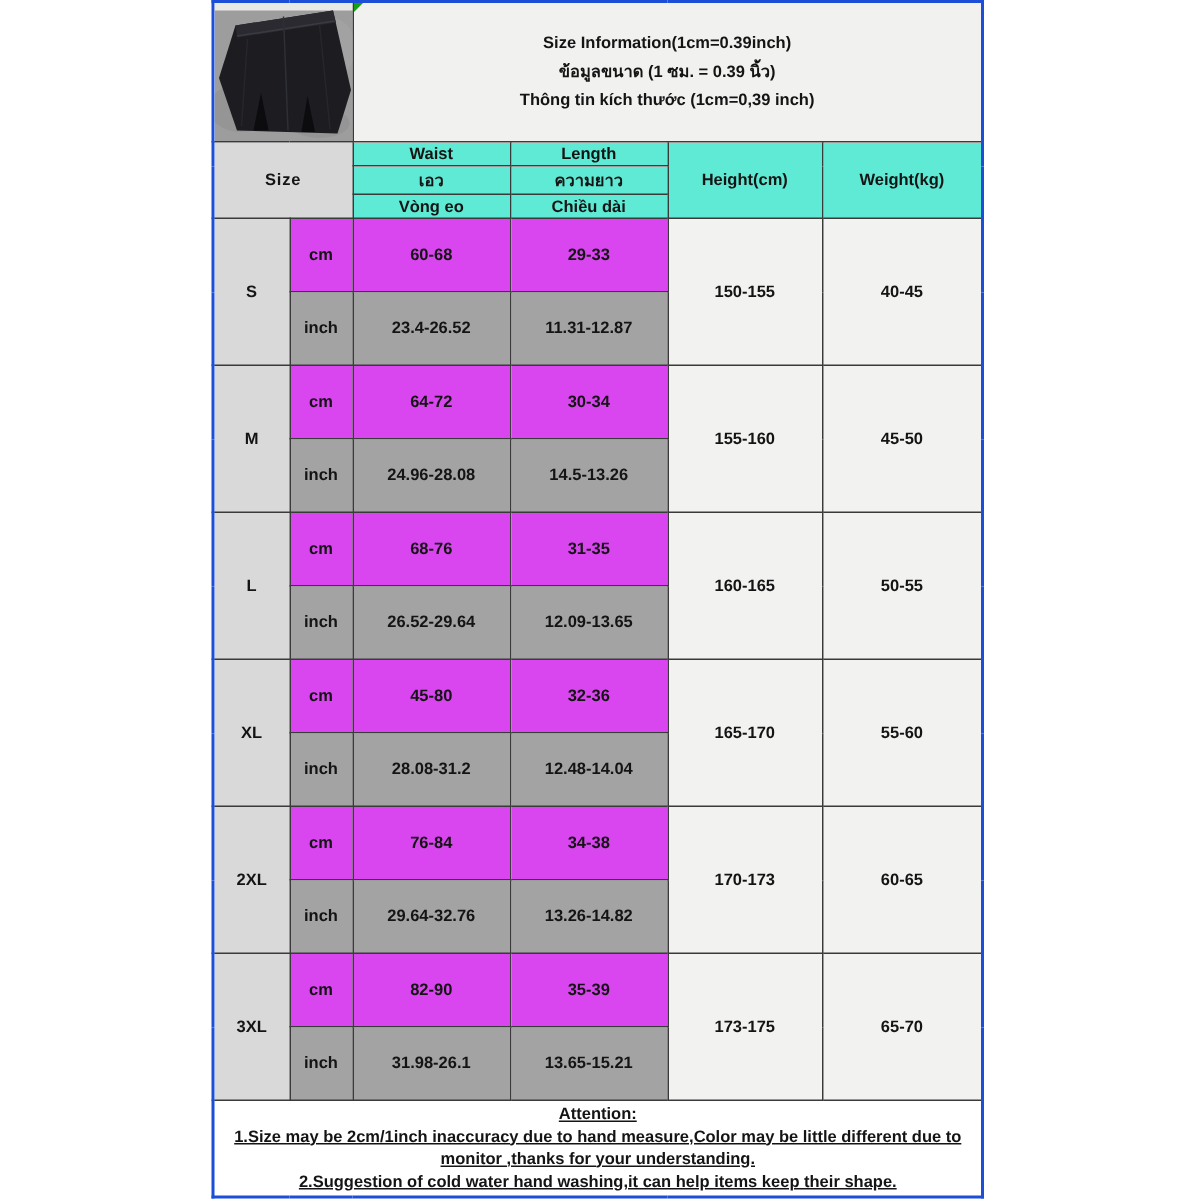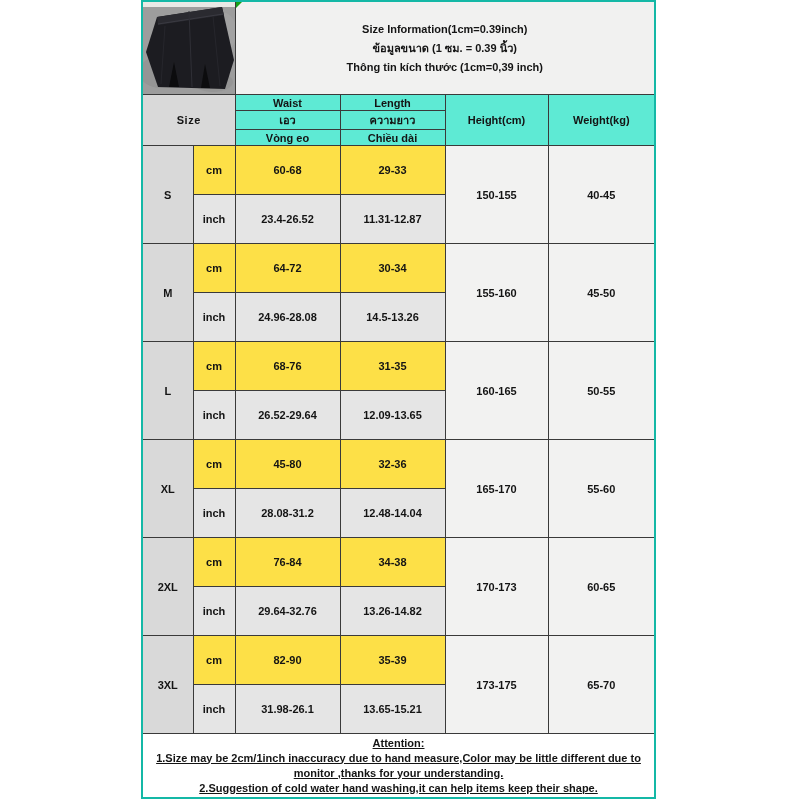--- a/index.html
+++ b/index.html
@@ -4,21 +4,21 @@
 <style>
   html,body{margin:0;padding:0;}
   body{
     width:800px;height:800px;background:#ffffff;
     font-family:"Liberation Sans","DejaVu Sans",sans-serif;
     color:#111;position:relative;
   }
   .sheet{position:absolute;left:141px;top:0;width:515px;}
   table.size-table{
     border-collapse:collapse;table-layout:fixed;width:513px;
-    border:2px solid #14b8a6;
+    border:2px solid #1d4ed8;
   }
   table.size-table td{
     border:1px solid #3a3a3a;
     text-align:center;vertical-align:middle;
     font-size:11px;font-weight:bold;padding:0;color:#141414;
     overflow:hidden;
   }
   
   td.img-cell{height:92px;padding:0;background:#9d9d9d;}
   td.title-cell{background:#f1f1f0;font-size:14px;line-height:19px;position:relative;}
@@ -26,22 +26,22 @@
     position:absolute;left:0;top:0;width:0;height:0;
     border-top:6px solid #17a017;border-right:6px solid transparent;
   }
   
   td.hdr{background:#5eead4;height:15px;font-size:11px;}
   td.size-hd{background:#d9d9d9;font-size:20px;letter-spacing:0.5px;}
   
   tr.r-cm td{height:48px;}
   tr.r-inch td{height:48px;}
   td.size-col{background:#d9d9d9;font-size:12px;}
-  td.shade{background:#fde047;}
-  td.white{background:#e5e5e5;}
+  td.shade{background:#d946ef;}
+  td.white{background:#a3a3a3;}
   td.hw{background:#f2f2f1;}
   
   td.attn{
     background:#ffffff;font-weight:normal;font-size:11px;line-height:15px;
     height:63px;vertical-align:top;padding:2px 2px 0 2px;text-decoration:underline;
   }
   svg{display:block;}
 </style>
 </head>
 <body>

